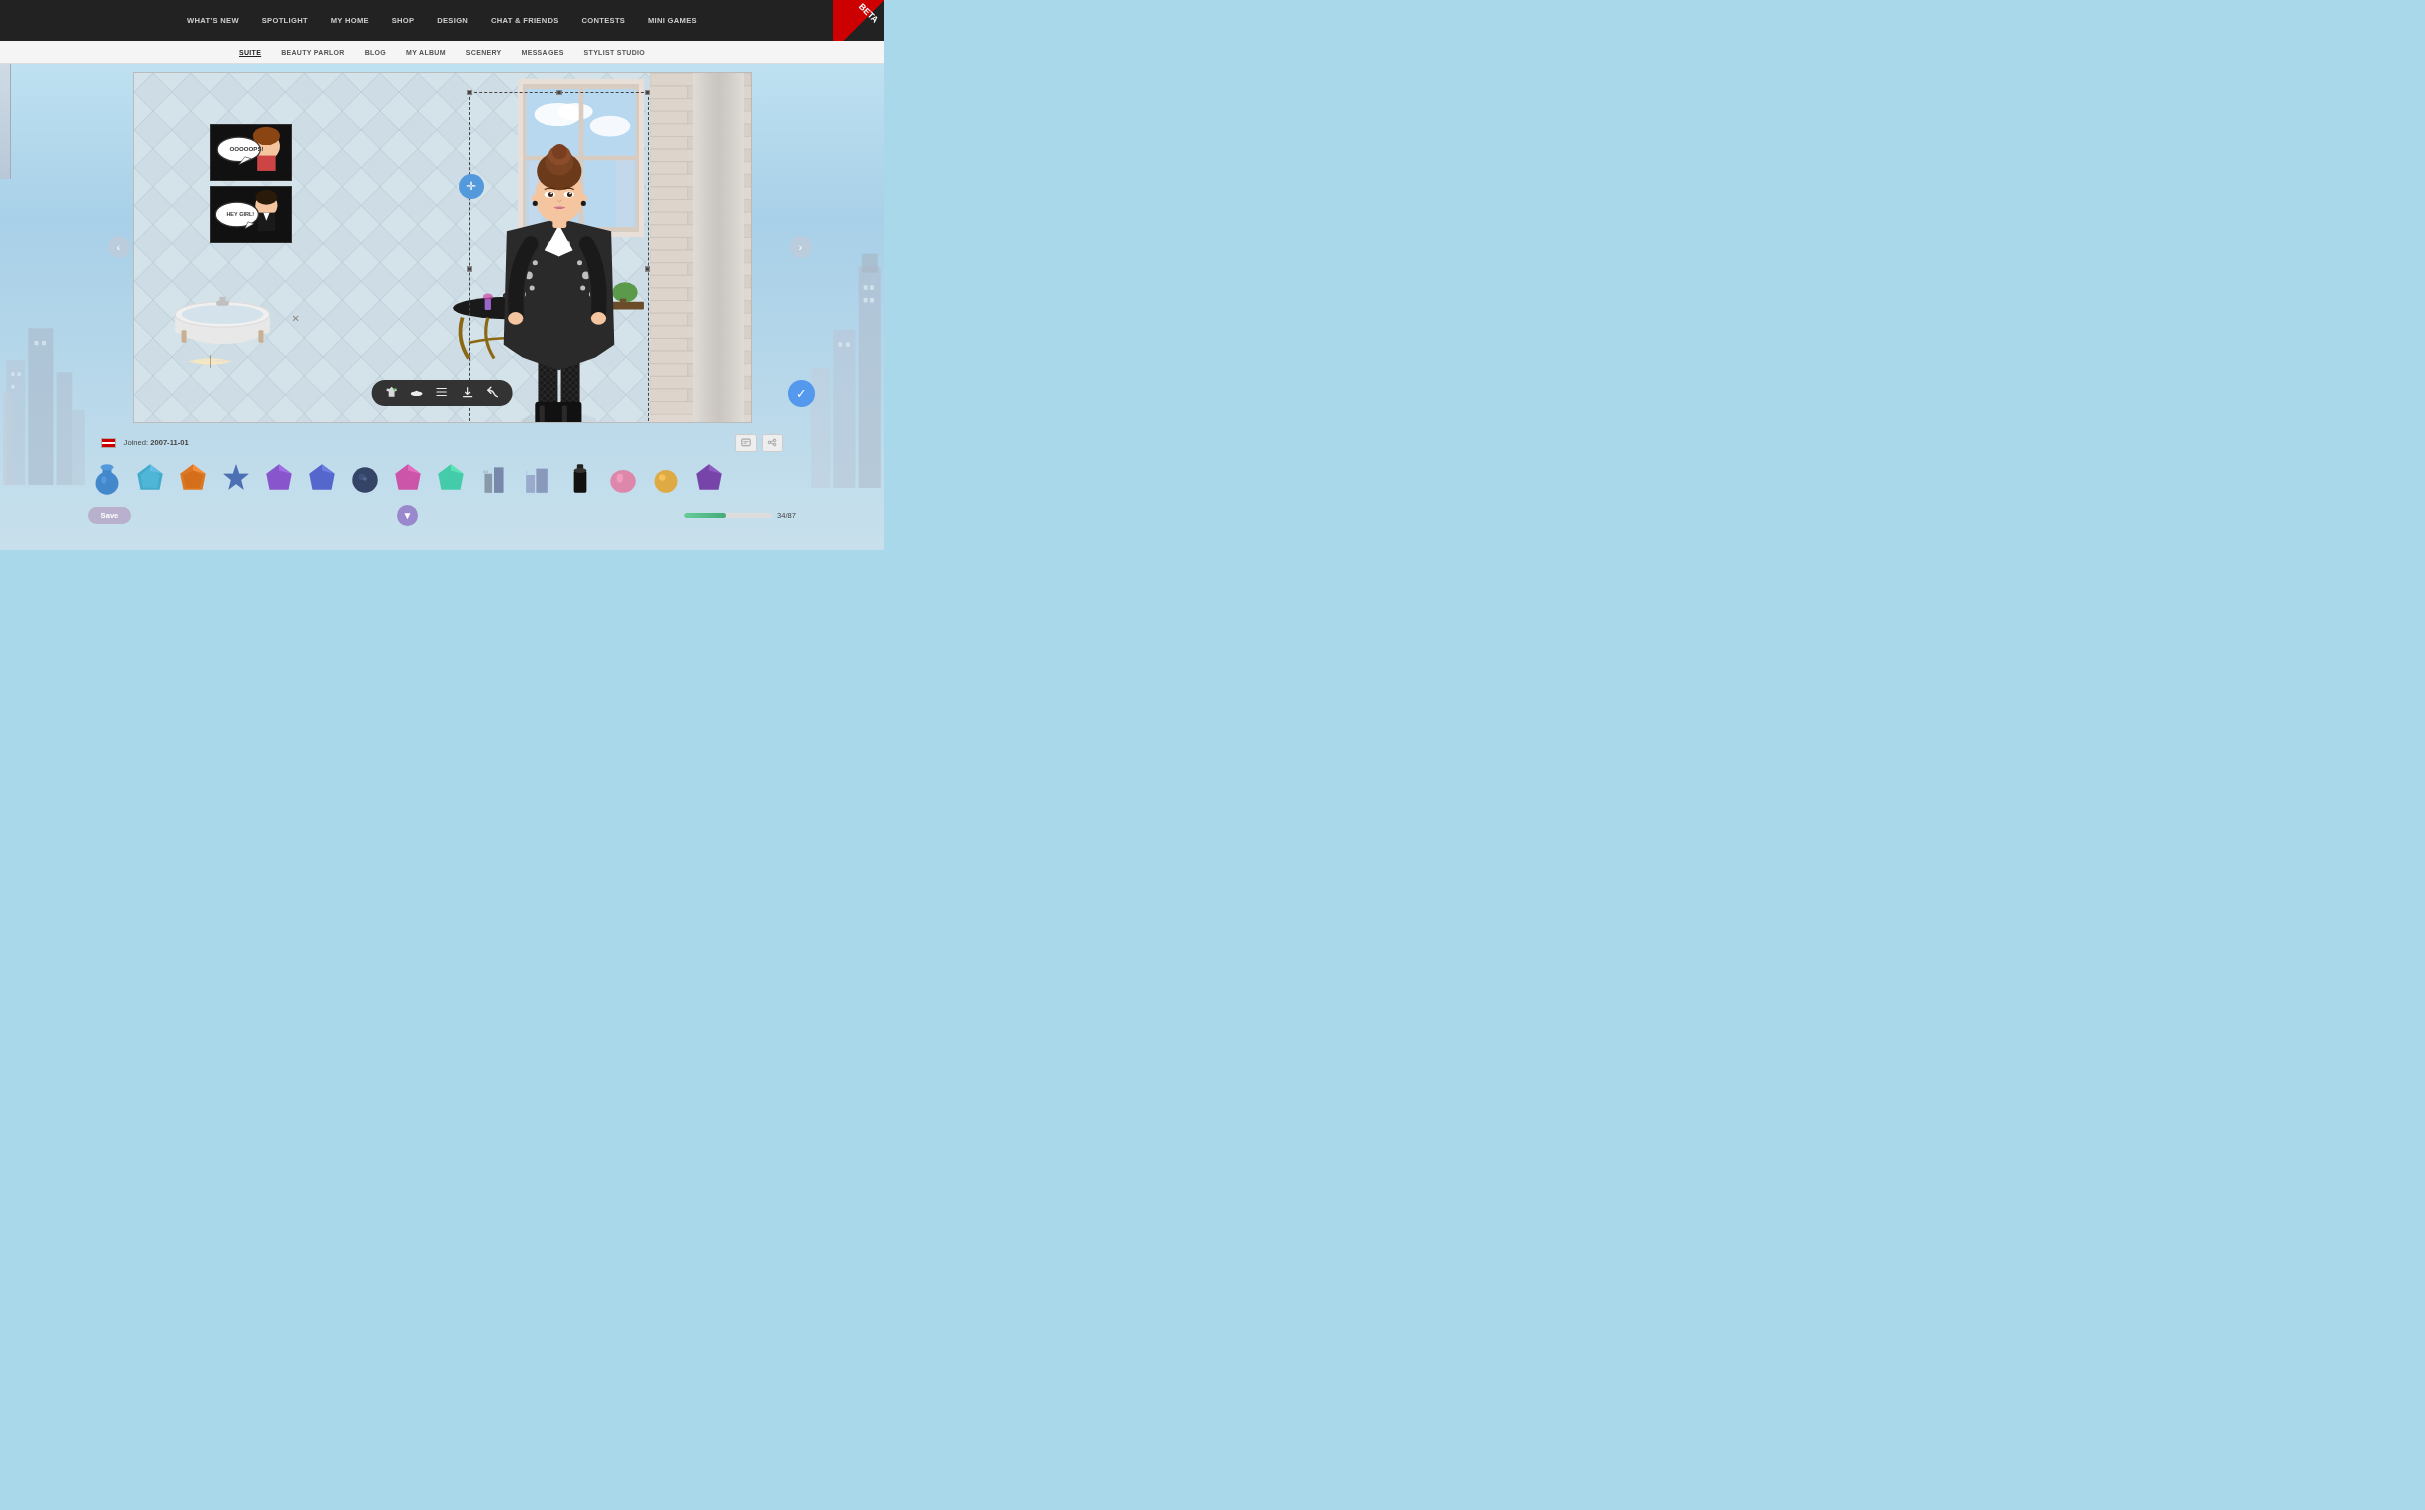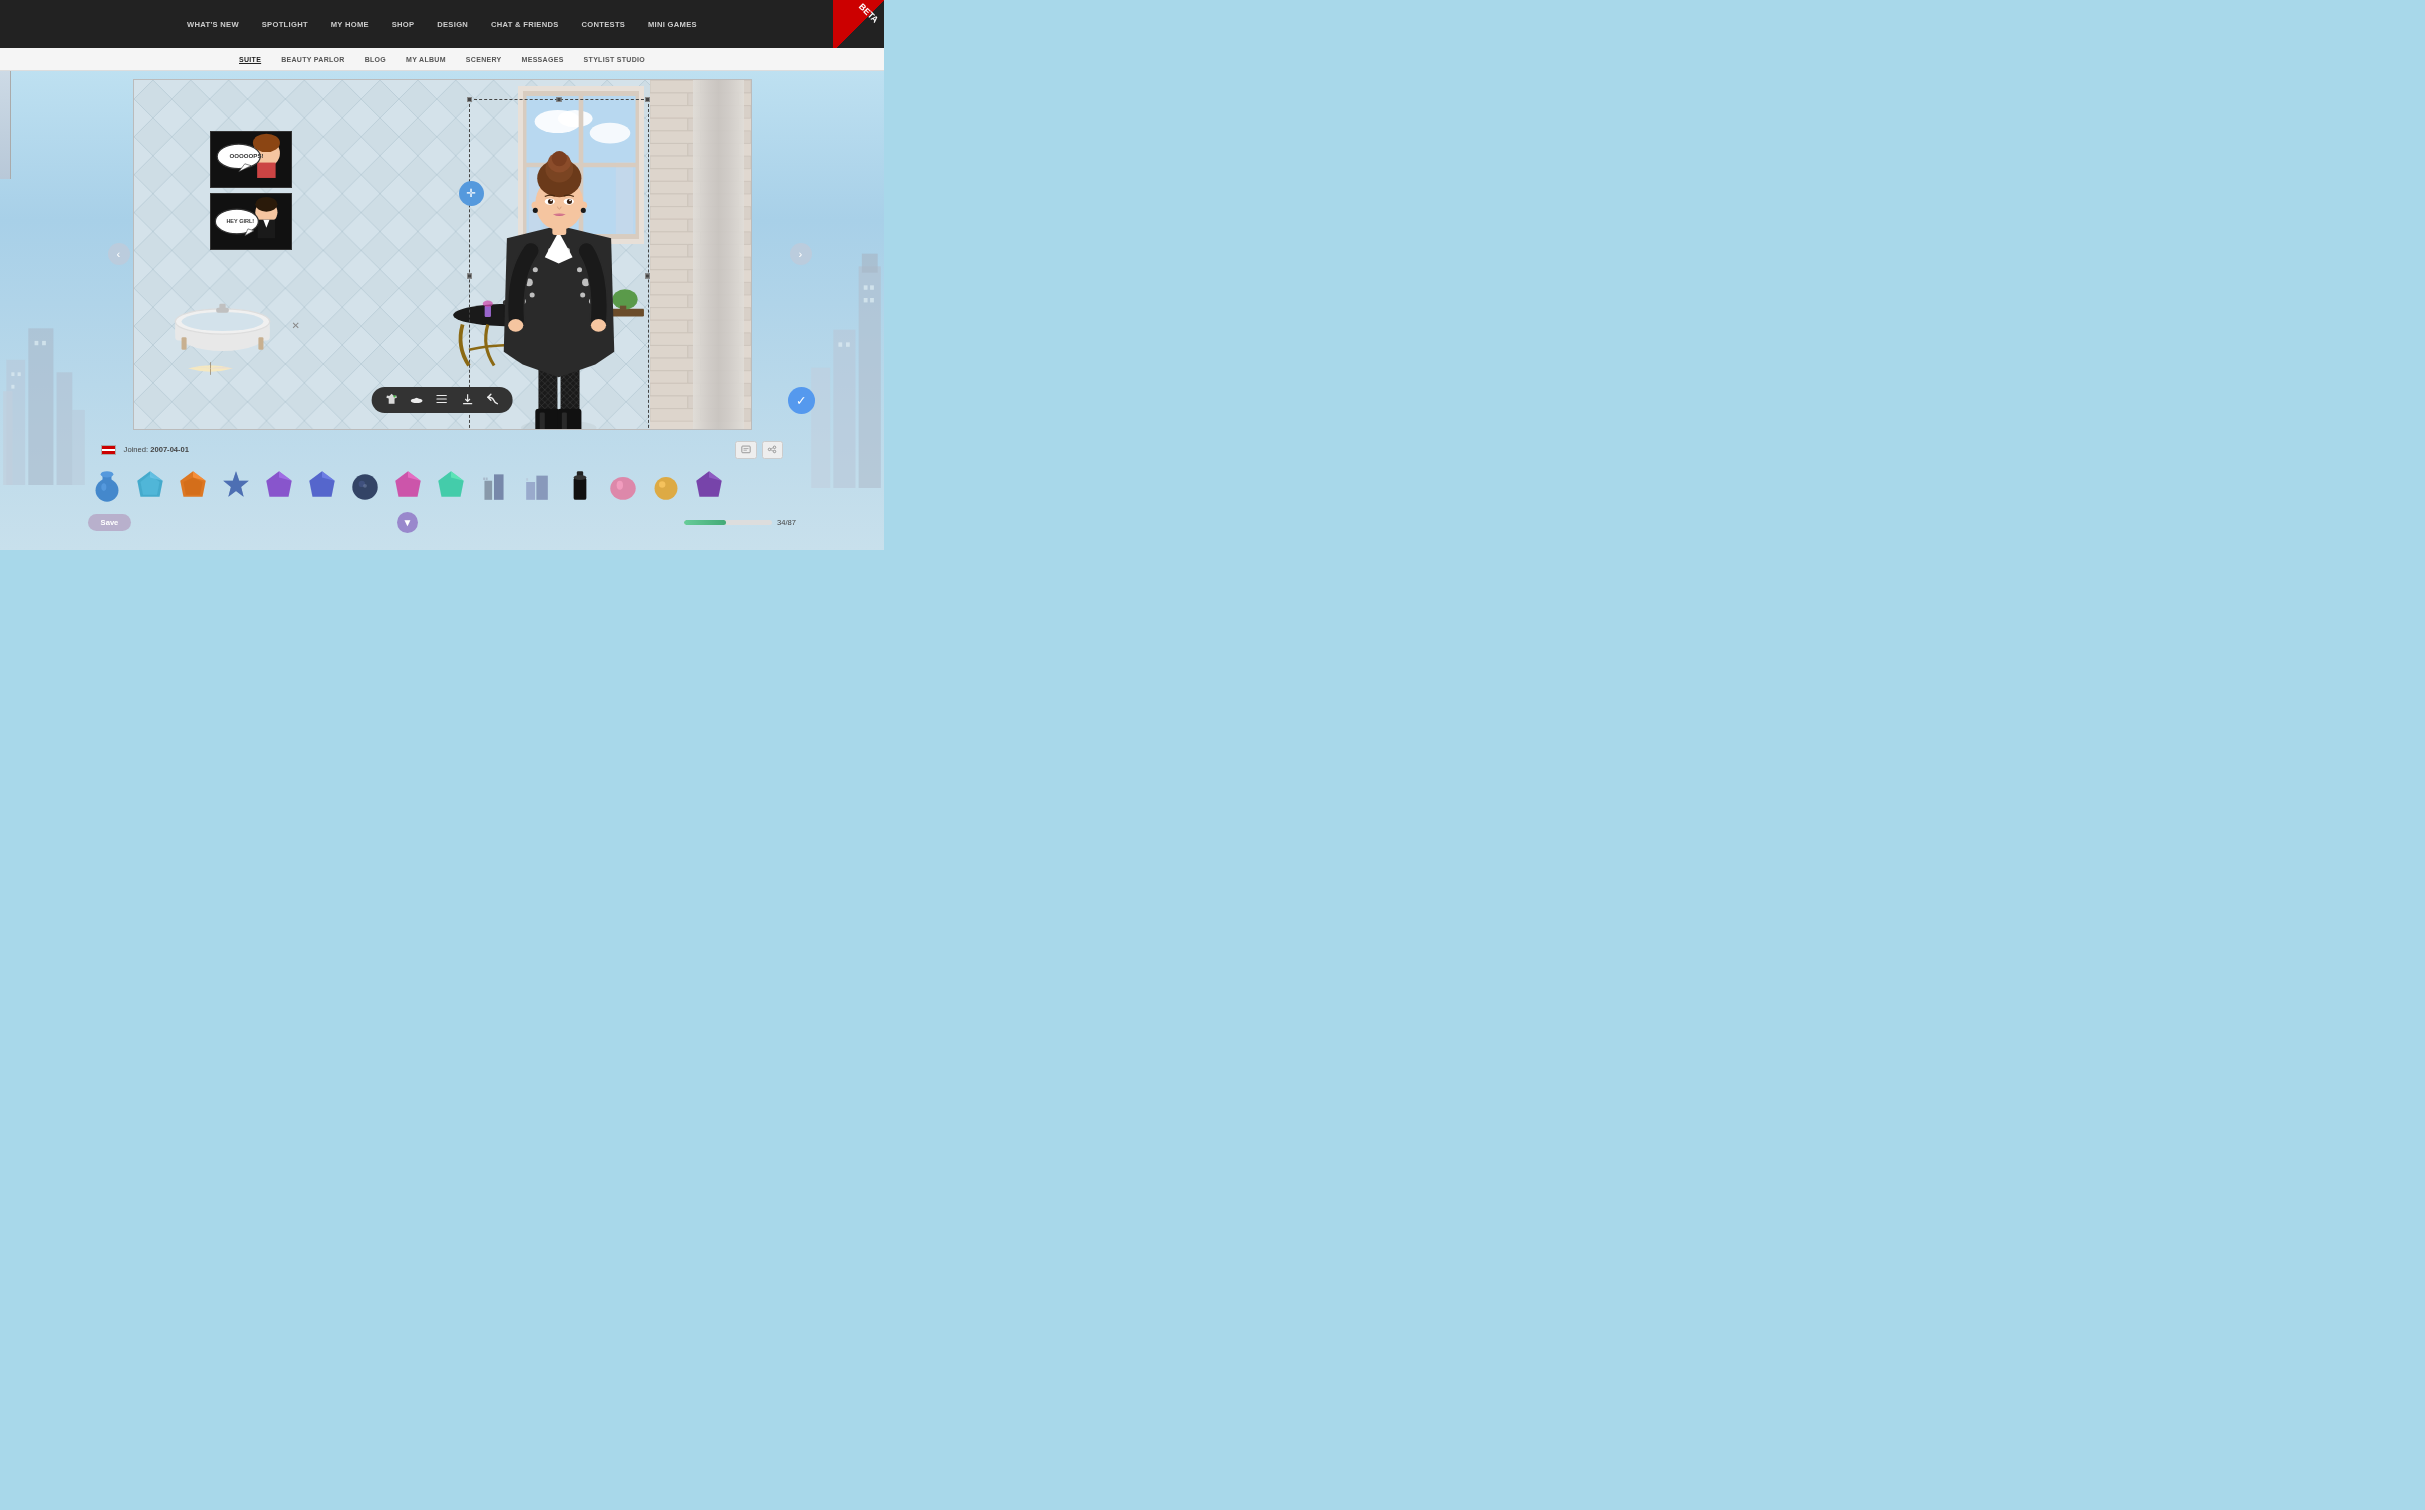--- a/index.html
+++ b/index.html
@@ -32,21 +32,21 @@
       right: 0; bottom: 63px;
       width: 76px; height: 284px;
       z-index: 1;
     }
 
     
     .top-nav {
       position: relative;
       z-index: 10;
       background: #222;
-      height: 48px;
+      height: 41px;
       display: flex;
       align-items: center;
       justify-content: center;
       gap: 0;
     }
     .top-nav-item {
       color: #ccc;
       font-size: 7.6px;
       font-weight: bold;
       letter-spacing: 0.3px;
@@ -850,21 +850,21 @@
     <div class="arrow-right">›</div>
 
     <div class="check-btn">✓</div>
 
   </div>
 </div>
 
 <div class="bottom-bar">
   <div class="flag-icon"></div>
   <span class="join-date">
-    <span>Joined:</span> <strong>2007-04-01</strong>
+    <span>Joined:</span> <strong>2007-11-01</strong>
   </span>
   <div class="share-area">
     <div class="share-btn">
       <svg width="10" height="8.8" viewBox="0 0 24 20">
           <rect x="2" y="2" width="20" height="16" rx="2" fill="none" stroke="#888" stroke-width="2"></rect>
           <line x1="6" y1="8" x2="18" y2="8" stroke="#888" stroke-width="1.5"></line>
           <line x1="6" y1="12" x2="14" y2="12" stroke="#888" stroke-width="1.5"></line>
         </svg>
     </div>
     <div class="share-btn">

